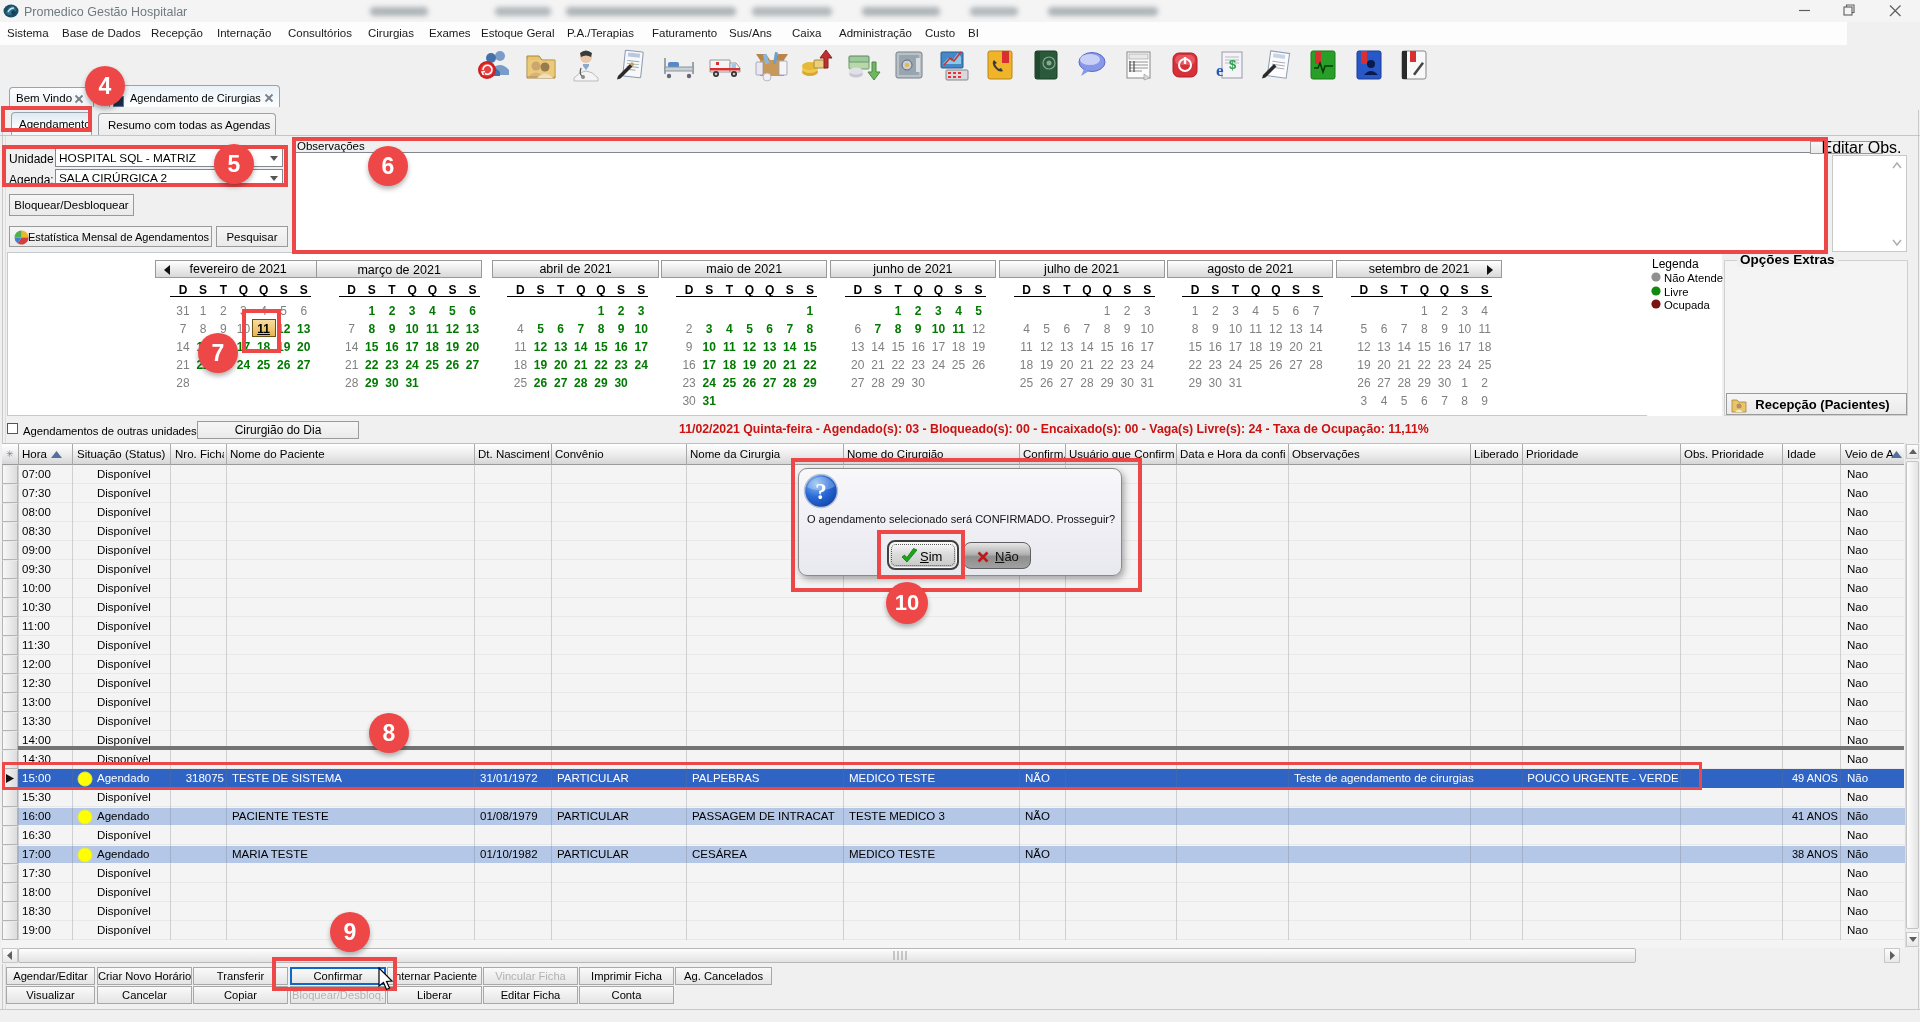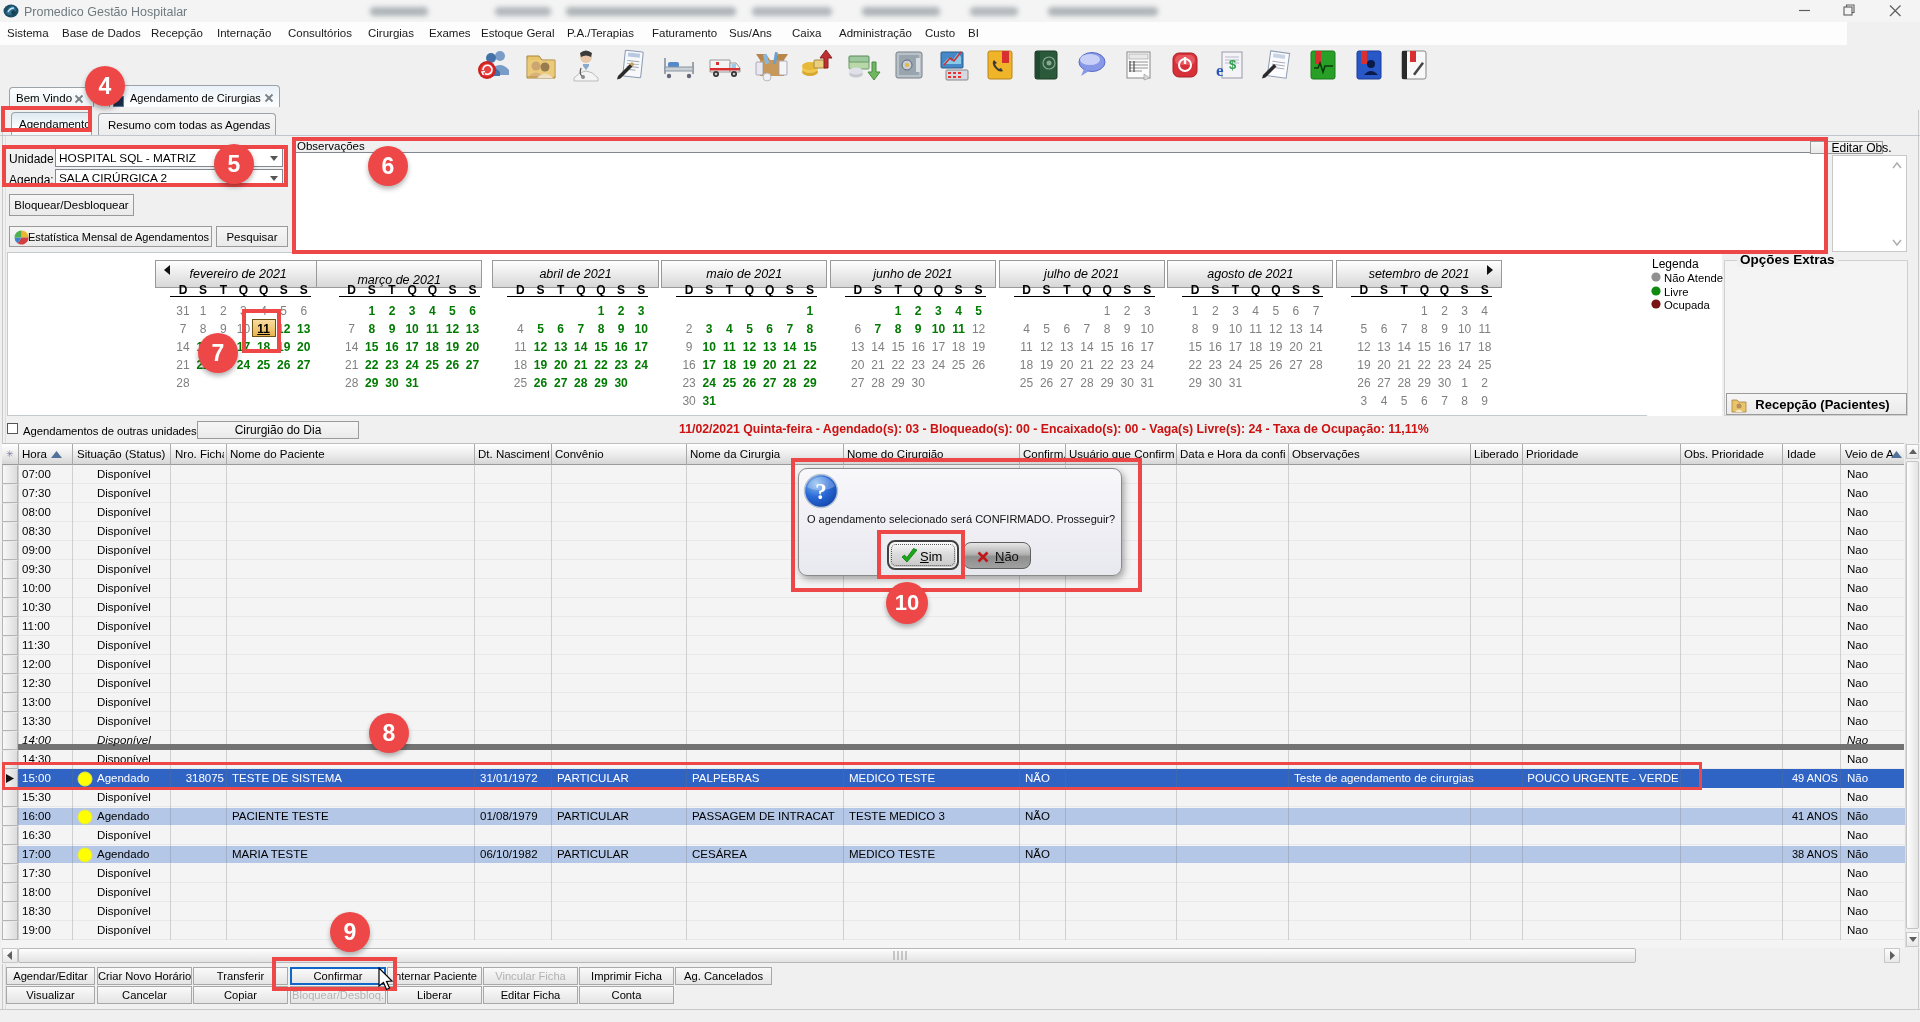--- a/index.html
+++ b/index.html
@@ -11,21 +11,21 @@
 .menuitem { position:absolute; top:5px; font-size:11.5px; color:#1a1a1a; }
 .toolbar { left:0; top:45px; width:1920px; height:40px; background:#f0f0f0; }
 .tabstrip1 { left:0; top:85px; width:1920px; height:22px; background:#f0f0f0; }
 .tabstrip2 { left:0; top:107px; width:1920px; height:28px; background:#f0f0f0; }
 .tab { position:absolute; border:1px solid #9aa3ab; border-bottom:none; border-radius:4px 4px 0 0; font-size:11.5px; white-space:nowrap; }
 .redbox { position:absolute; border:4px solid #ee4747; z-index:50; }
 .redcircle { position:absolute; background:#ee4747; border-radius:50%; color:#fff; font-weight:bold; display:flex; align-items:center; justify-content:center; z-index:60; box-shadow:0 3px 5px rgba(0,0,0,0.3); }
 .btn { position:absolute; background:linear-gradient(#f6f6f6,#eaeaea); border:1px solid #9a9a9a; font-size:11.5px; display:flex; align-items:center; justify-content:center; white-space:nowrap; }
 .combo { position:absolute; background:#fff; border:1px solid #828790; font-size:11.8px; display:flex; align-items:center; padding-left:3px; }
 .combo .arr { position:absolute; right:4px; top:50%; margin-top:-2px; width:0; height:0; border-left:4px solid transparent; border-right:4px solid transparent; border-top:5px solid #555; }
-.cal-head { position:absolute; top:260px; height:28px; background:linear-gradient(#ffffff,#d8d8d8); border:1px solid #999; font-size:12.5px; display:flex; align-items:center; justify-content:center;font-style:italic; }
+.cal-head { position:absolute; top:260px; height:18px; background:linear-gradient(#ffffff,#d8d8d8); border:1px solid #999; font-size:12.5px; display:flex; align-items:center; justify-content:center; }
 .d { position:absolute; width:22px; text-align:center; font-size:12px; }
 .d.g { color:#808080; }
 .d.v { color:#007a00; font-weight:bold; }
 .wd { position:absolute; width:22px; text-align:center; font-size:12px; font-weight:bold; color:#000; }
 .grid-line-v { position:absolute; width:1px; background:rgba(110,115,125,0.28); z-index:5; }
 .row { position:absolute; left:18px; width:1886px; height:19px; }
 .cell { position:absolute; font-size:11.5px; top:3px; white-space:nowrap; }
 .selcell { position:absolute; left:0px; width:16px; height:19px; background:linear-gradient(90deg,#f8f8f8,#dcdcdc); border:1px solid #b4b4b4; border-top-color:#e8e8e8; }
 .hbtn { position:absolute; background:linear-gradient(#fafafa,#e4e4e4); border:1px solid #a8a8a8; font-size:11.2px; display:flex; align-items:center; justify-content:center; color:#000; white-space:nowrap; overflow:hidden; }
 .hbtn.dis { color:#b2b2b2; }
@@ -314,21 +314,21 @@
     <path d="M7.5 7.5 L14.5 7.5 A7 7 0 0 1 3.5 13.2z" fill="#d04040"></path>
     <path d="M7.5 7.5 L3.5 13.2 A7 7 0 0 1 0.5 7.5z" fill="#4080d0"></path>
     <path d="M7.5 7.5 L0.5 7.5 A7 7 0 0 1 7.5 0.5z" fill="#50b050"></path>
   </svg>
   <span style="margin-left:16px;font-size:11px;">Estatística Mensal de Agendamentos</span>
 </div>
 <div class="btn" style="left:216px;top:226px;width:72px;height:21px;">Pesquisar</div>
 
 <div class="abs" style="left:297px;top:140px;font-size:11.5px;">Observações</div>
 <div class="abs" style="left:293px;top:152px;width:1532px;height:99px;background:#fff;border:1px solid #828790;"></div>
-<div class="btn" style="left:1810px;top:141px;width:73px;height:13px;font-size:12px;padding-left:30px;">Editar Obs.</div>
+<div class="btn" style="left:1810px;top:141px;width:73px;height:13px;font-size:16px;padding-left:30px;">Editar Obs.</div>
 <div class="abs" style="left:1832px;top:155px;width:75px;height:97px;background:#fff;border:1px solid #c8c8c8;">
   <svg style="position:absolute;right:3px;top:4px;" width="12" height="88" viewBox="0 0 12 88">
     <path d="M2 8 L6 3 L10 8" stroke="#b0b0b0" stroke-width="1.6" fill="none"></path>
     <path d="M2 80 L6 85 L10 80" stroke="#b0b0b0" stroke-width="1.6" fill="none"></path>
   </svg>
 </div>
 
 <div class="abs" style="left:7px;top:252px;width:1640px;height:164px;background:#fff;border:1px solid #c3cbce;border-right:none;"></div>
 <div class="abs" style="left:2px;top:110px;width:1px;height:900px;background:#c9c9c9;"></div>
 <div class="abs" style="left:4.5px;top:135px;width:1px;height:875px;background:#dedede;"></div>
@@ -848,21 +848,21 @@
 <div class="cell" style="left:20px;">13:00</div>
 <div class="cell" style="left:95px;">Disponível</div>
 <div class="cell" style="left:1845px;">Nao</div>
 </div>
 <div class="row" style="left:2px;top:712px;width:1902px;border-bottom:1px solid #e9e9e9;">
 <div class="selcell" style="top:0;"></div>
 <div class="cell" style="left:20px;">13:30</div>
 <div class="cell" style="left:95px;">Disponível</div>
 <div class="cell" style="left:1845px;">Nao</div>
 </div>
-<div class="row" style="left:2px;top:731px;width:1902px;border-bottom:6px solid #737373;font-style:italic;">
+<div class="row" style="left:2px;top:731px;width:1902px;border-bottom:4px solid #737373;">
 <div class="selcell" style="top:0;"></div>
 <div class="cell" style="left:20px;">14:00</div>
 <div class="cell" style="left:95px;">Disponível</div>
 <div class="cell" style="left:1845px;">Nao</div>
 </div>
 <div class="row" style="left:2px;top:750px;width:1902px;border-bottom:1px solid #e9e9e9;">
 <div class="selcell" style="top:0;"></div>
 <div class="cell" style="left:20px;">14:30</div>
 <div class="cell" style="left:95px;">Disponível</div>
 <div class="cell" style="left:1845px;">Nao</div>
@@ -920,21 +920,21 @@
 </div>
 <div class="row" style="left:2px;top:845px;width:1902px;">
 <div class="abs" style="left:16px;top:1px;width:1888px;height:17px;background:#b4c7e7;"></div>
 <div class="selcell" style="top:0;"></div>
 <div class="cell" style="left:20px;">17:00</div>
 <svg style="position:absolute;left:75px;top:2px;" width="16" height="16" viewBox="0 0 16 16">
         <circle cx="8" cy="8" r="7" fill="#ffff00" stroke="#e8e840" stroke-width="1"></circle>
       </svg>
 <div class="cell" style="left:95px;">Agendado</div>
 <div class="cell" style="left:230px;">MARIA TESTE</div>
-<div class="cell" style="left:478px;">06/10/1982</div>
+<div class="cell" style="left:478px;">01/10/1982</div>
 <div class="cell" style="left:555px;">PARTICULAR</div>
 <div class="cell" style="left:690px;">CESÁREA</div>
 <div class="cell" style="left:847px;">MEDICO TESTE</div>
 <div class="cell" style="left:1023px;">NÃO</div>
 <div class="cell" style="left:1790px;font-size:11px;">38 ANOS</div>
 <div class="cell" style="left:1845px;">Não</div>
 </div>
 <div class="row" style="left:2px;top:864px;width:1902px;border-bottom:1px solid #e9e9e9;">
 <div class="selcell" style="top:0;"></div>
 <div class="cell" style="left:20px;">17:30</div>

